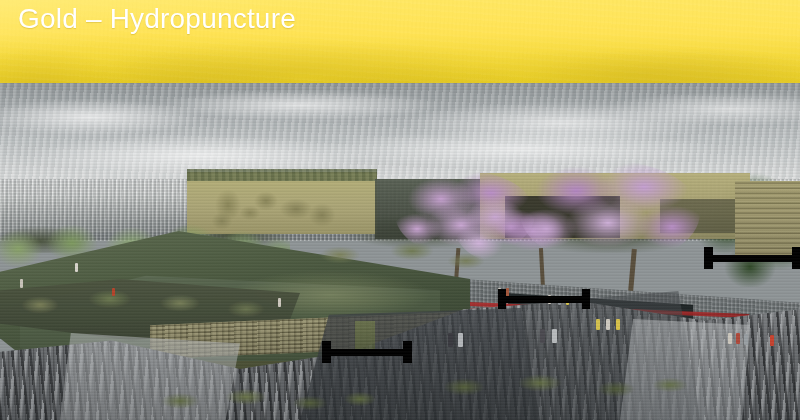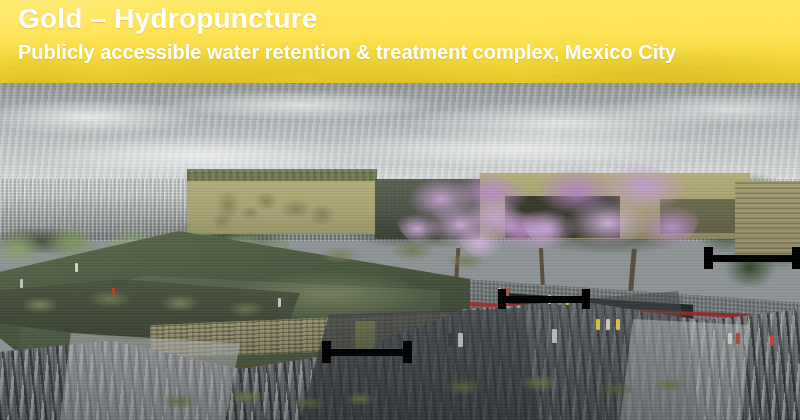--- a/index.html
+++ b/index.html
@@ -19,21 +19,21 @@
        radial-gradient(260px 70px at 690px 96px, rgba(202,174,34,.7), rgba(202,174,34,0) 70%);}
   .ban-tex2{position:absolute;left:0;top:0;width:800px;height:83px;opacity:.30;
      background:
        linear-gradient(170deg, rgba(255,245,170,.9) 0%, rgba(255,245,170,0) 28%),
        repeating-linear-gradient(92deg, rgba(190,160,20,.10) 0px, rgba(190,160,20,.10) 1px, rgba(255,255,255,0) 2px, rgba(255,255,255,0) 4px),
        repeating-linear-gradient(4deg, rgba(255,255,255,.12) 0px, rgba(255,255,255,.12) 1px, rgba(255,255,255,0) 3px, rgba(255,255,255,0) 6px);}
   .ban-tex3{position:absolute;left:0;top:0;width:800px;height:83px;opacity:.35;
      background:radial-gradient(300px 40px at 300px 70px, rgba(180,152,18,.55), rgba(180,152,18,0) 75%),
                 radial-gradient(240px 36px at 640px 74px, rgba(180,152,18,.5), rgba(180,152,18,0) 75%);}
 
-  #title{position:absolute;left:18px;top:2px;color:#fff;font-weight:bold;font-size:28px;
+  #title{position:absolute;left:18px;top:2px;color:#fff;font-weight:normal;font-size:28px;
      letter-spacing:.2px;line-height:34px;white-space:nowrap;
      text-shadow:0 1px 1px rgba(150,120,0,.25);text-align:center;}
   #subtitle{position:absolute;left:18px;top:39px;color:#fff;font-weight:bold;font-size:20px;
      letter-spacing:0px;line-height:26px;white-space:nowrap;
      text-shadow:0 1px 1px rgba(150,120,0,.22);}
 
   
   #render{position:absolute;left:0;top:83px;width:800px;height:337px;overflow:hidden;
           background:#8f9597;}
 
@@ -269,21 +269,20 @@
 <body>
 
 <div id="board">
 
   <div id="banner">
     <div class="ban-grad"></div>
     <div class="ban-tex1"></div>
     <div class="ban-tex2"></div>
     <div class="ban-tex3"></div>
     <div id="title">Gold – Hydropuncture</div>
-    <div id="subtitle">Publicly accessible water retention &amp; treatment complex, Mexico City</div>
   </div>
 
   <div id="render">
 
     <div class="lyr" id="sky"></div>
     <div class="lyr" id="clouds"></div>
     <div class="lyr" id="mtn"></div>
     <div class="lyr" id="citygrain"></div>
     <div class="lyr" id="treeband"></div>
     <div class="lyr" id="rtree"></div>

